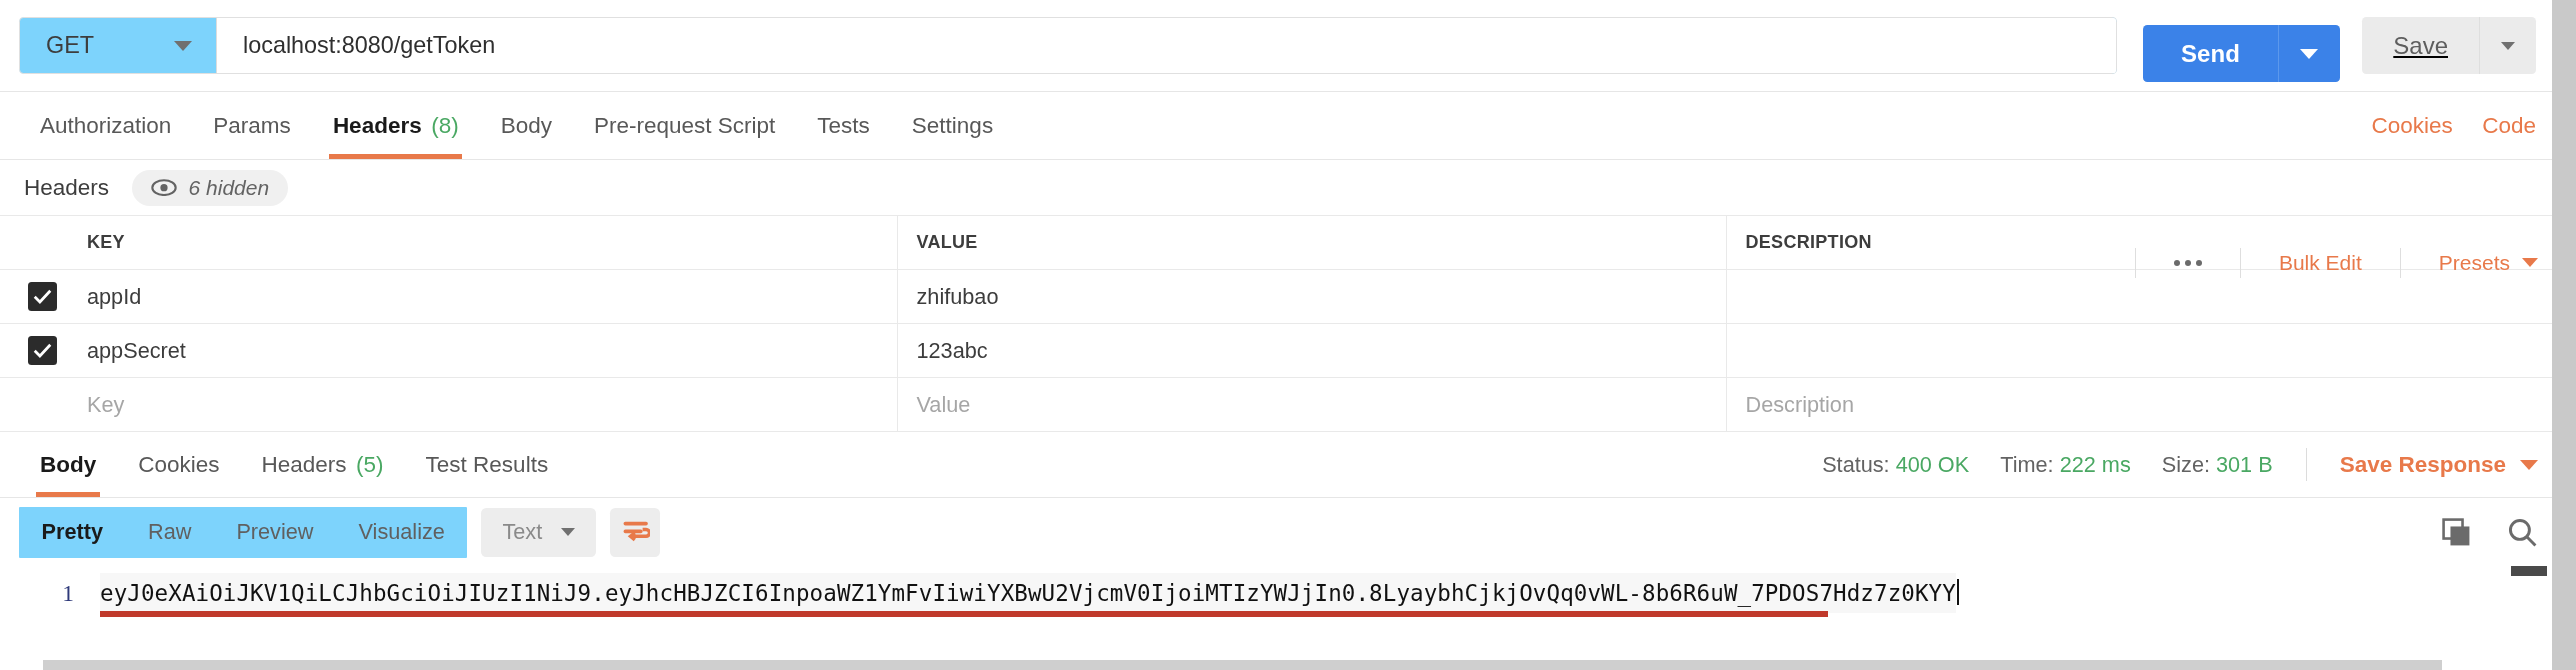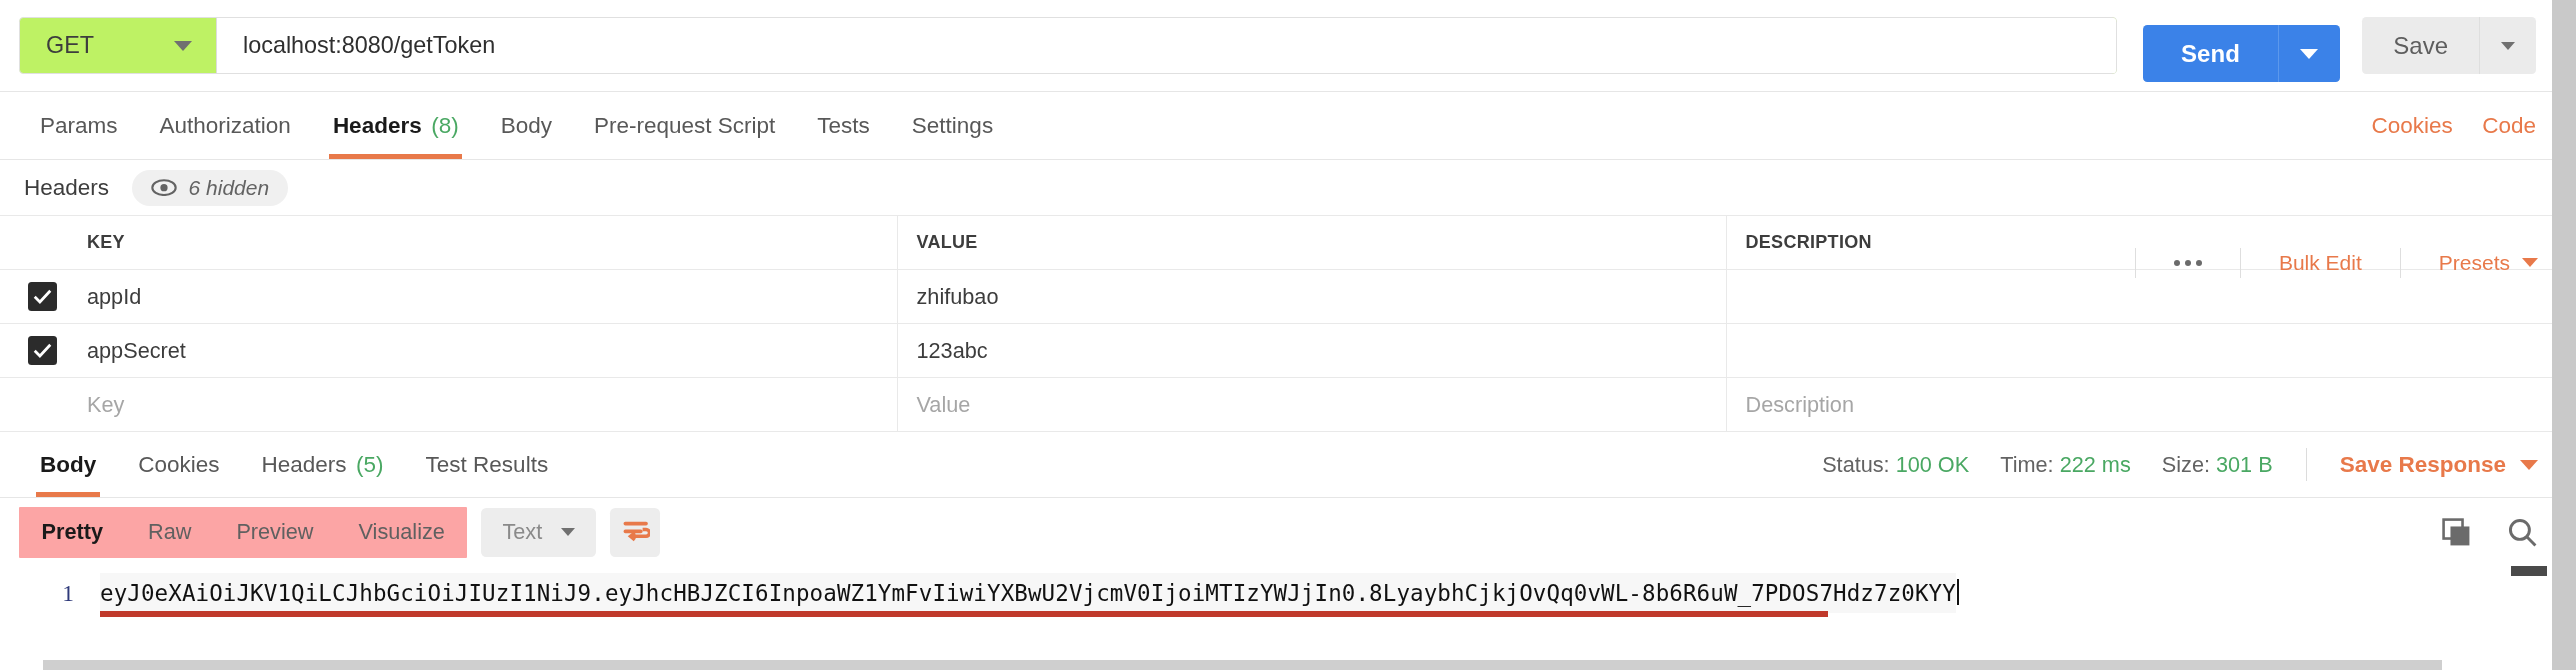--- a/index.html
+++ b/index.html
@@ -20,21 +20,21 @@
     background: #fff;
     border-bottom: 1.7px solid #e6e6e6;
     position: relative;
   }
   .method-url {
     display: flex;
     flex: 1;
     height: 57px;
     border: 1.7px solid #e0e0e0;
     border-radius: 4.3px;
-    background: #bef264;
+    background: #7dd3fc;
     margin-right: 26px;
   }
   .method-select {
     width: 197px;
     display: flex;
     align-items: center;
     justify-content: space-between;
     padding: 0 24px 0 26px;
     font-size: 23.4px;
     color: #3d3d3d;
@@ -93,20 +93,21 @@
     cursor: pointer;
   }
   .send-caret .caret { border-top-color: #fff; }
   .save-group {
     display: flex;
     height: 57px;
     border-radius: 4.3px;
     overflow: hidden;
     background: #ebebeb;
     flex: none;
+    text-decoration: underline;
   }
   .save-btn {
     color: #5e5e5e;
     font-size: 24px;
     display: flex;
     align-items: center;
     justify-content: center;
     padding: 0 31px;
     cursor: pointer;
   }
@@ -276,21 +277,21 @@
   .body-bar {
     height: 68px;
     display: flex;
     align-items: center;
     padding: 0 38px 0 19px;
     gap: 14px;
     background: #fff;
   }
   .seg {
     display: flex;
-    background: #fca5a5;
+    background: #7dd3fc;
     border-radius: 1px;
     height: 51px;
     align-items: stretch;
   }
   .seg-item {
     display: flex;
     align-items: center;
     padding: 0 22.5px;
     font-size: 21.7px;
     color: #606060;
@@ -431,24 +432,24 @@
   <div class="save-group">
     <div class="save-btn">Save</div>
     <div class="save-caret">
       <span class="caret sm"></span>
     </div>
   </div>
 </div>
 
 <div class="req-tabs">
   <div class="tab">
+    <span>Authorization</span>
+  </div>
+  <div class="tab">
     <span>Params</span>
-  </div>
-  <div class="tab">
-    <span>Authorization</span>
   </div>
   <div class="tab active">
     <span>Headers</span>
     <span class="count">(8)</span>
   </div>
   <div class="tab">
     <span>Body</span>
   </div>
   <div class="tab">
     <span>Pre-request Script</span>
@@ -553,21 +554,21 @@
   </div>
   <div class="tab">
     <span>Headers</span>
     <span class="count">(5)</span>
   </div>
   <div class="tab">
     <span>Test Results</span>
   </div>
   <div class="resp-right">
     <span class="metric">
-      <span>Status:</span><b>100 OK</b>
+      <span>Status:</span><b>400 OK</b>
     </span>
     <span class="metric">
       <span>Time:</span><b>222 ms</b>
     </span>
     <span class="metric">
       <span>Size:</span><b>301 B</b>
     </span>
     <span class="save-resp">
       <span>Save Response</span>
       <span class="caret"></span>

